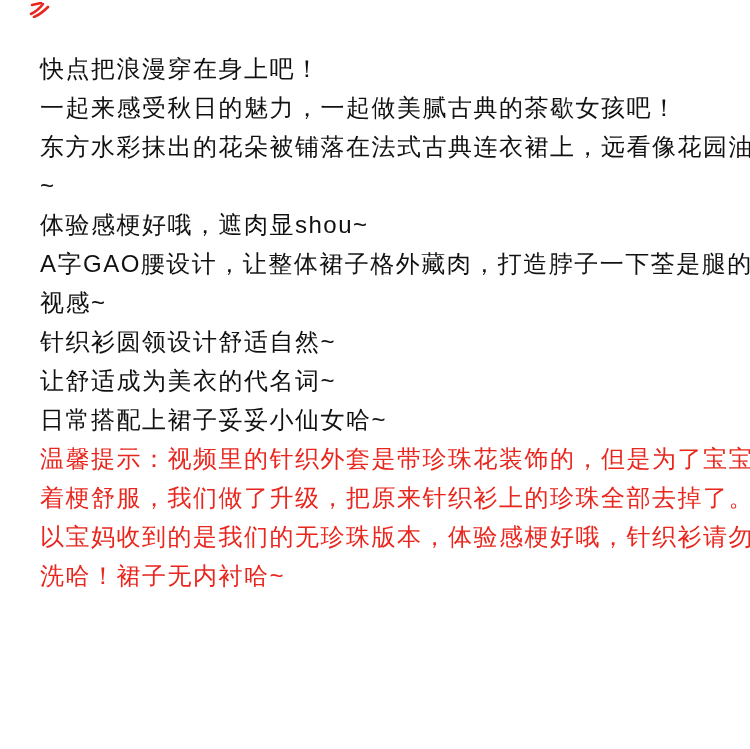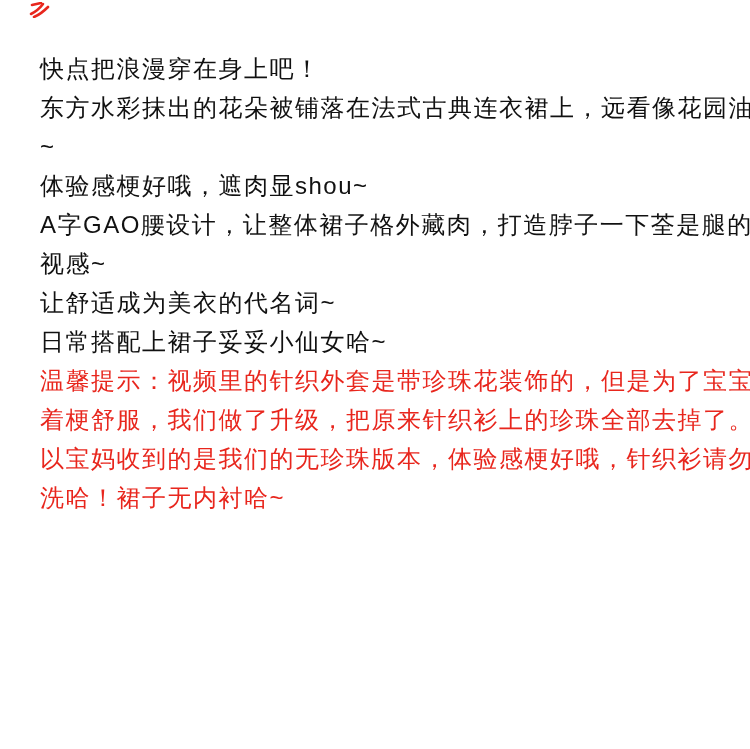--- a/index.html
+++ b/index.html
@@ -57,25 +57,27 @@
       <g stroke="#e8261d" stroke-width="2.6" stroke-linecap="round" fill="none">
         <path d="M3 3 L12 1"></path>
         <path d="M14 2 C11 6 6 10 2 12"></path>
         <path d="M19 5 C15 9 10 13 5 15"></path>
       </g>
     </svg>
   </span>
 
   <div class="content">
     <div class="line">快点把浪漫穿在身上吧！</div>
+    <div class="line">一起来感受秋日的魅力，一起做美腻古典的茶歇女孩吧！</div>
     <div class="line">东方水彩抹出的花朵被铺落在法式古典连衣裙上，远看像花园油画</div>
     <div class="line">~</div>
     <div class="line">体验感梗好哦，遮肉显shou~</div>
     <div class="line">A字GAO腰设计，让整体裙子格外藏肉，打造脖子一下荃是腿的既</div>
     <div class="line">视感~</div>
+    <div class="line">针织衫圆领设计舒适自然~</div>
     <div class="line">让舒适成为美衣的代名词~</div>
     <div class="line">日常搭配上裙子妥妥小仙女哈~</div>
     <div class="line red">温馨提示：视频里的针织外套是带珍珠花装饰的，但是为了宝宝穿</div>
     <div class="line red">着梗舒服，我们做了升级，把原来针织衫上的珍珠全部去掉了。所</div>
     <div class="line red">以宝妈收到的是我们的无珍珠版本，体验感梗好哦，针织衫请勿机</div>
     <div class="line red">洗哈！裙子无内衬哈~</div>
   </div>
 
 </div>
 

